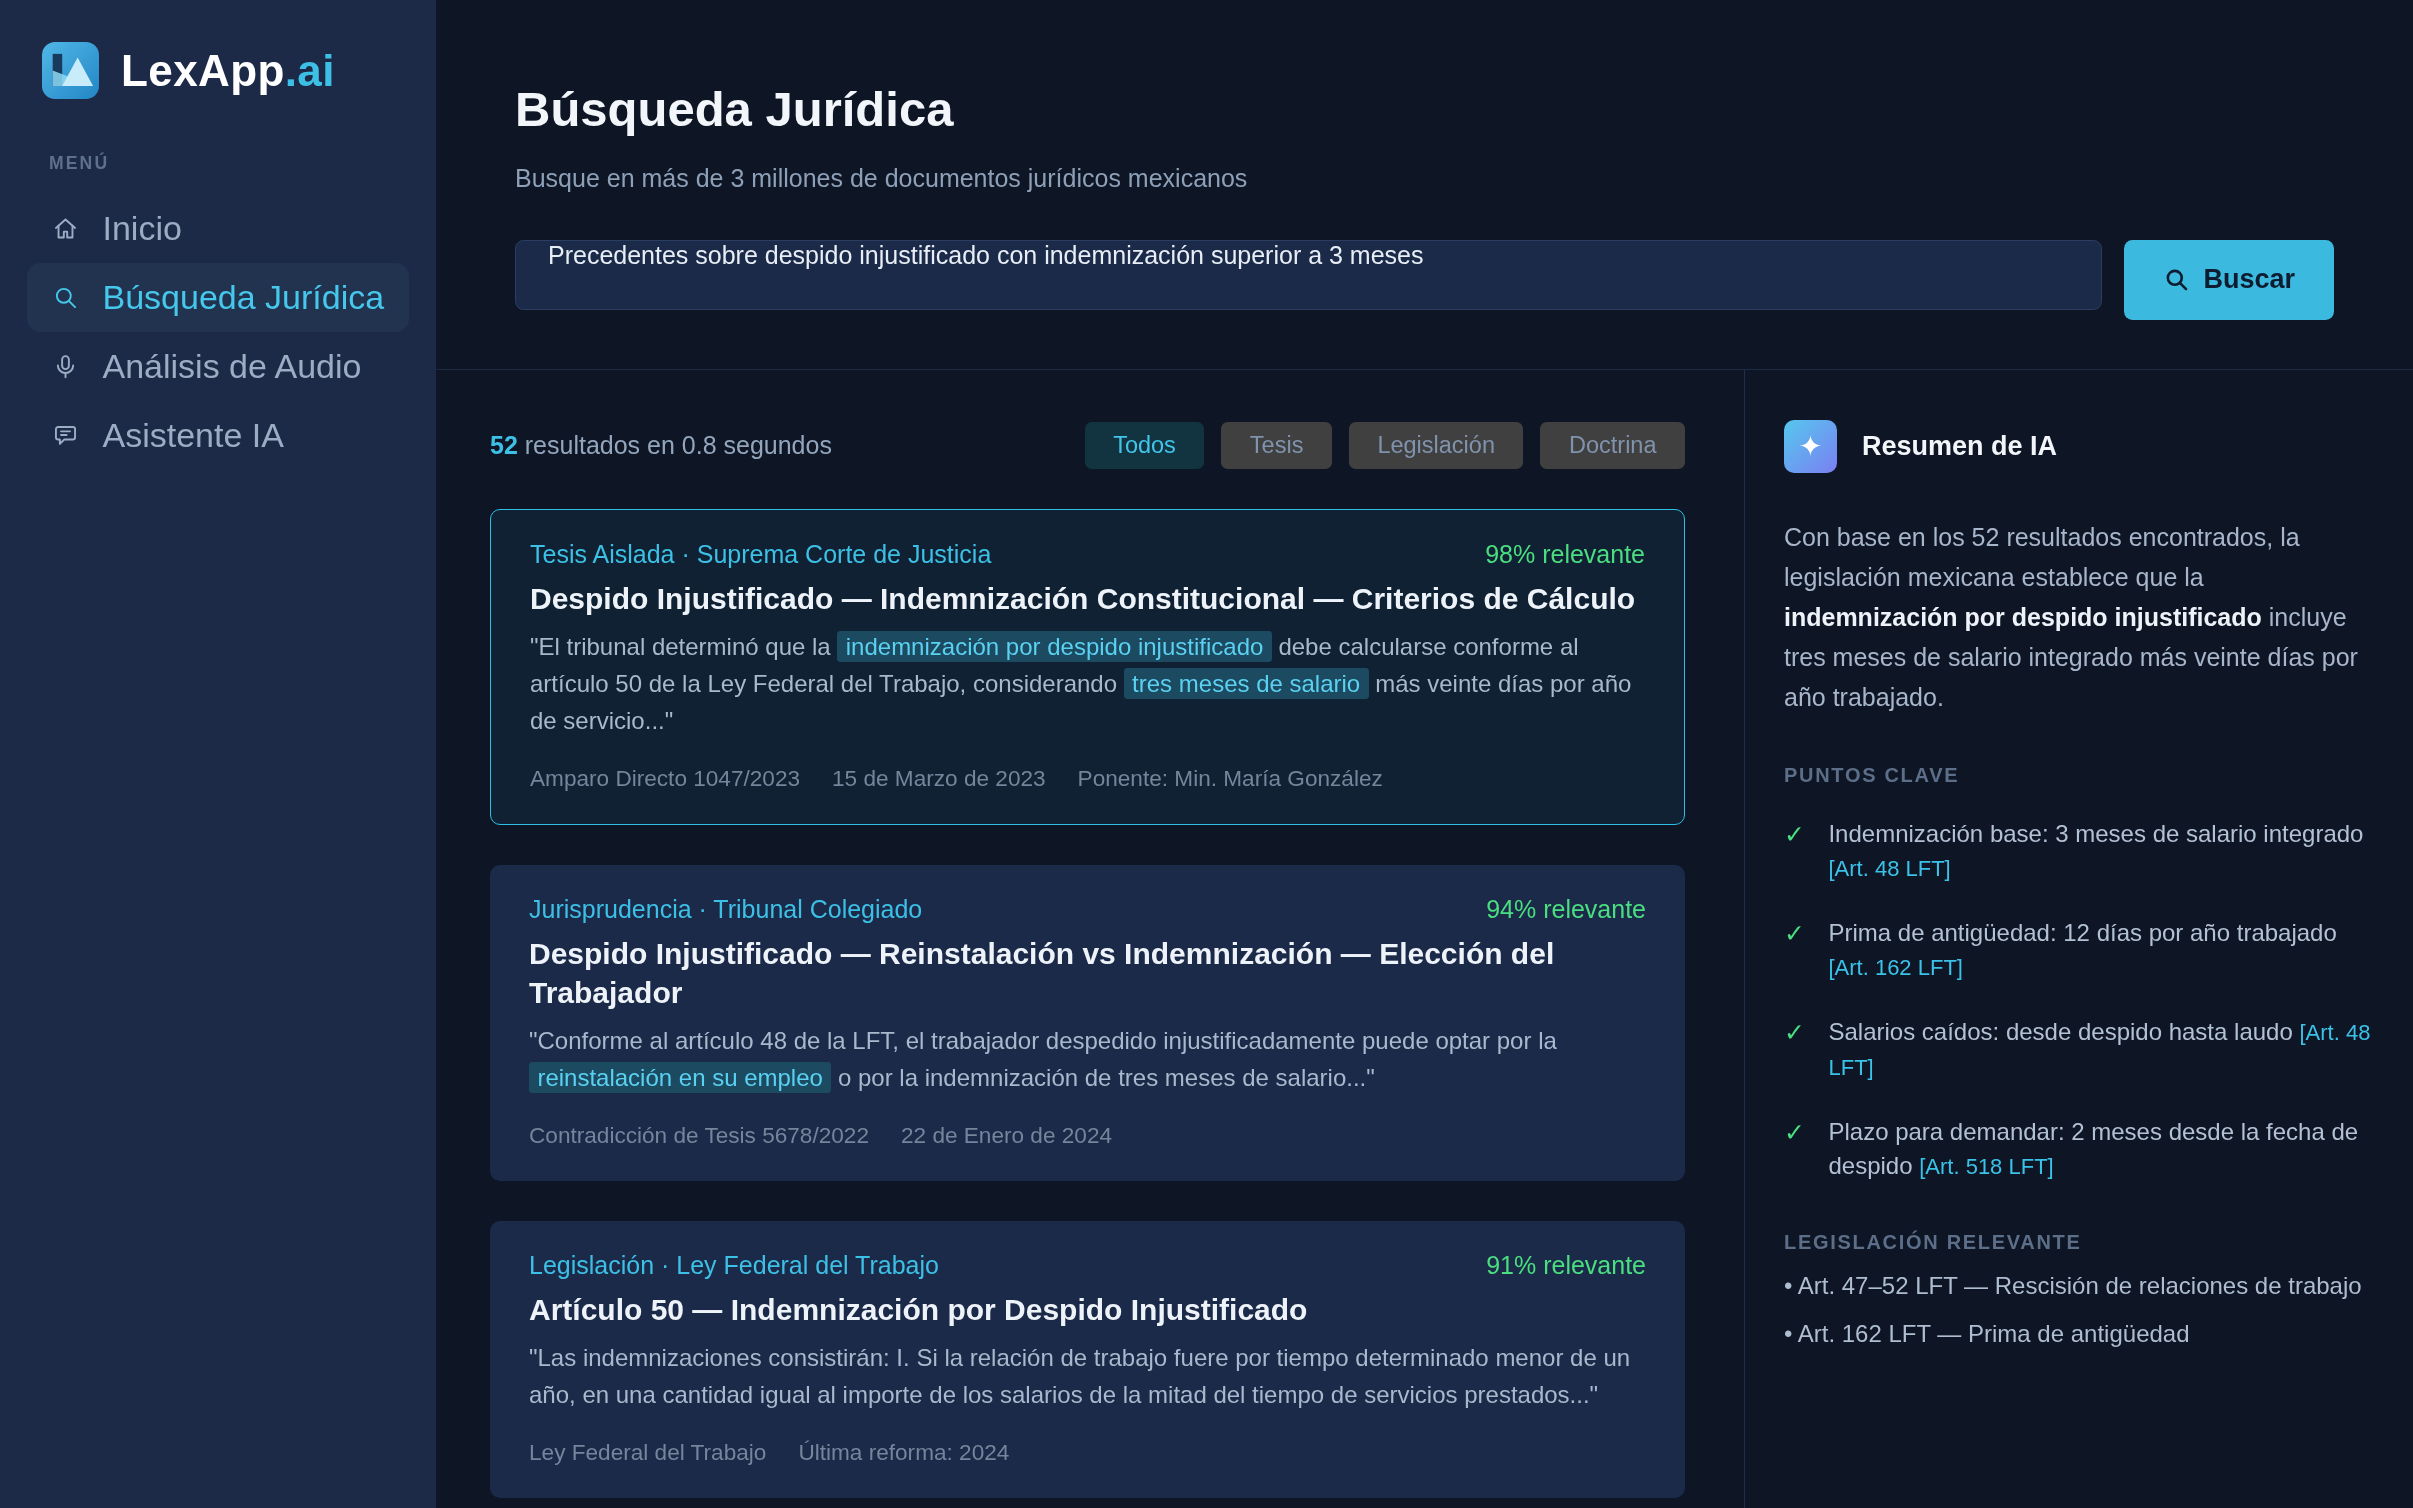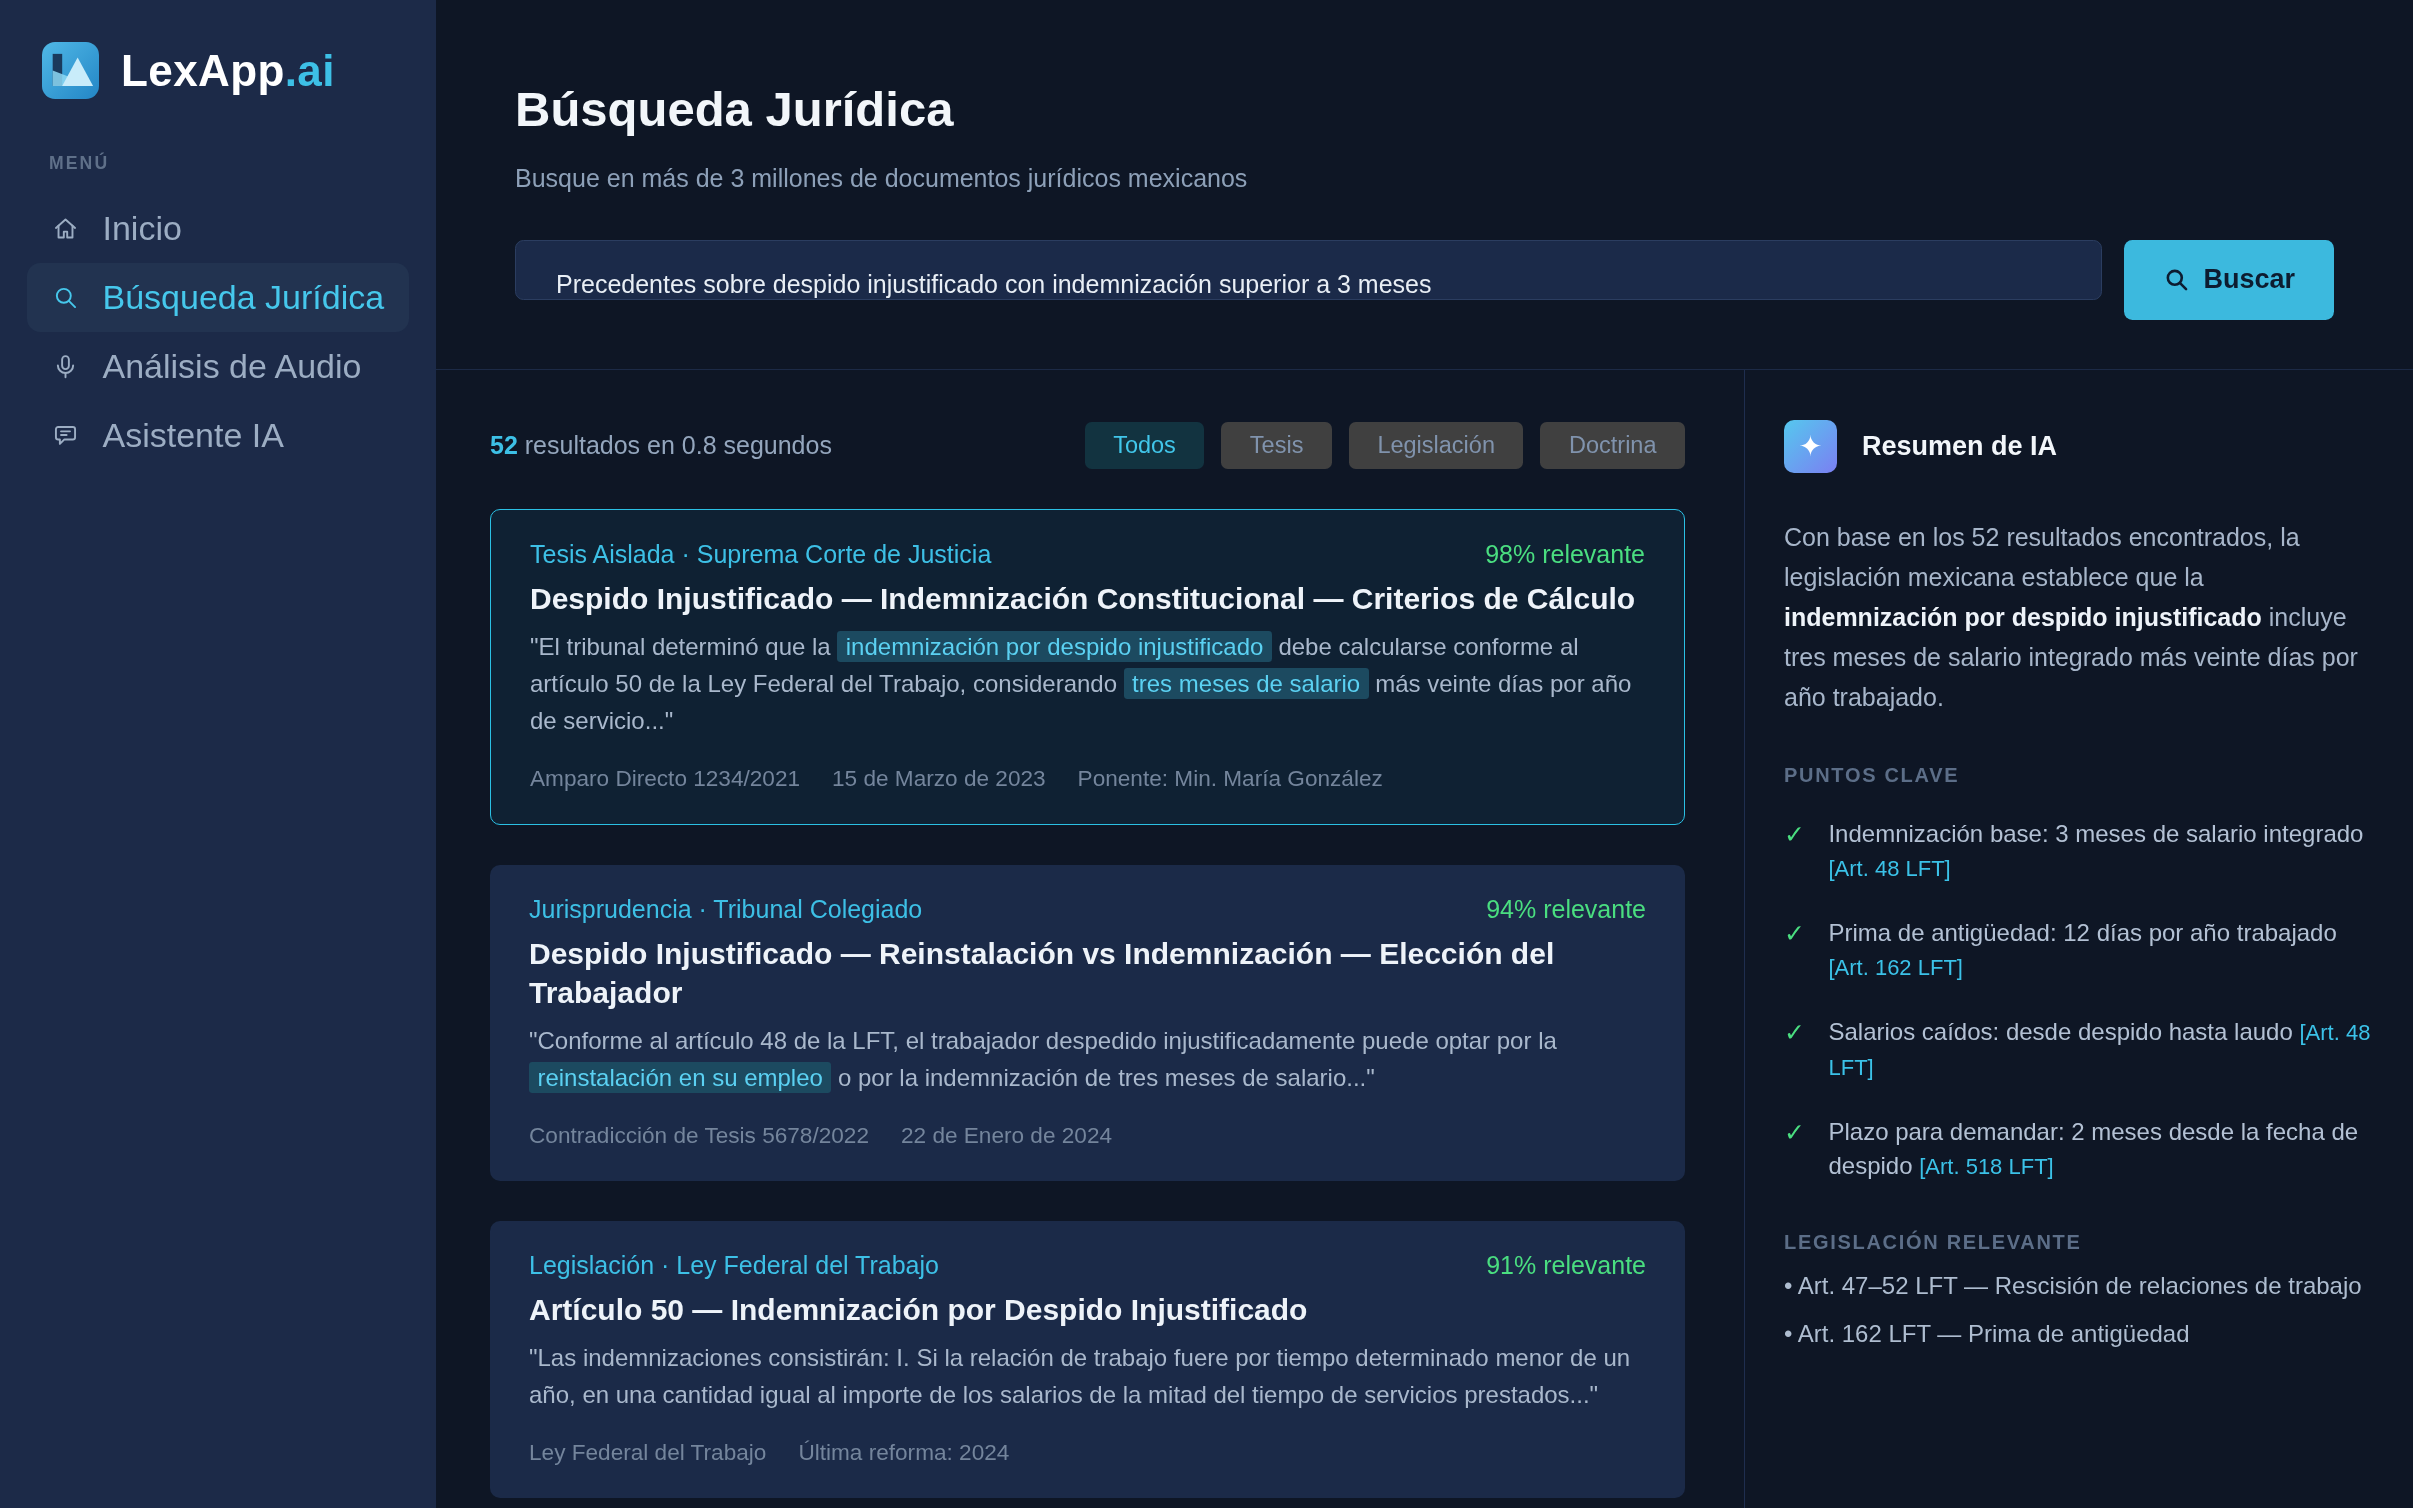--- a/index.html
+++ b/index.html
@@ -18,22 +18,22 @@
   .menu-item { height:69px; margin:0 27px; border-radius:13.4px; display:flex; align-items:center;
                padding-left:25px; gap:23.5px; font-size:34px; color:#9cadc3; cursor:pointer; }
   .menu-item svg { width:27px; height:27px; flex:0 0 auto; }
   .menu-item.active { background:#223350; color:#46c8ec; }
   
   .main-col { flex:1; min-width:0; display:flex; flex-direction:column; }
   .page-header { height:370px; padding:80px 79px 0 79px; border-bottom:0.8px solid #1c2a46; }
   .page-title { font-size:49px; font-weight:700; color:#f2f6fa; line-height:59px; }
   .subtitle { margin-top:23.5px; font-size:25px; color:#8da0b8; line-height:30px; }
   .search-row { margin-top:47px; display:flex; gap:22px; }
-  .search-box { flex:1; height:60px; background:#1b2a49; border:0.8px solid #2b3d60; border-radius:8.4px;
-                display:flex; align-items:flex-end; padding:0 40px; }
+  .search-box { flex:1; height:70px; background:#1b2a49; border:0.8px solid #2b3d60; border-radius:8.4px;
+                display:flex; align-items:flex-start; padding:0 32px; }
   .search-box input { flex:1; background:transparent; border:none; outline:none;
                       font-family:inherit; font-size:25px; color:#e8eef5; }
   .search-btn { width:210px; height:80px; border:none; border-radius:8.4px; background:#3cb9de;
                 color:#0d1c30; font-family:inherit; font-size:27px; font-weight:700;
                 display:flex; align-items:center; justify-content:center; gap:13.4px; cursor:pointer; }
   .search-btn svg { width:27px; height:27px; }
   .content-row { flex:1; display:flex; min-height:0; }
   
   .results { flex:1; min-width:0; padding:52px 59px 0 54px; overflow:hidden; }
   .results-meta-row { display:flex; justify-content:space-between; align-items:center; height:47px; }
@@ -163,21 +163,21 @@
       </div>
 
       <article class="card highlight">
         <div class="card-top">
           <span class="badge">Tesis Aislada · Suprema Corte de Justicia</span>
           <span class="relevance">98% relevante</span>
         </div>
         <h3 class="card-title">Despido Injustificado — Indemnización Constitucional — Criterios de Cálculo</h3>
         <p class="excerpt"><span>"El tribunal determinó que la </span><span class="hl">indemnización por despido injustificado</span><span> debe calcularse conforme al artículo 50 de la Ley Federal del Trabajo, considerando </span><span class="hl">tres meses de salario</span><span> más veinte días por año de servicio..."</span></p>
         <div class="card-meta">
-          <span>Amparo Directo 1234/2021</span>
+          <span>Amparo Directo 1047/2023</span>
           <span>15 de Marzo de 2023</span>
           <span>Ponente: Min. María González</span>
         </div>
       </article>
 
       <article class="card">
         <div class="card-top">
           <span class="badge">Jurisprudencia · Tribunal Colegiado</span>
           <span class="relevance">94% relevante</span>
         </div>

